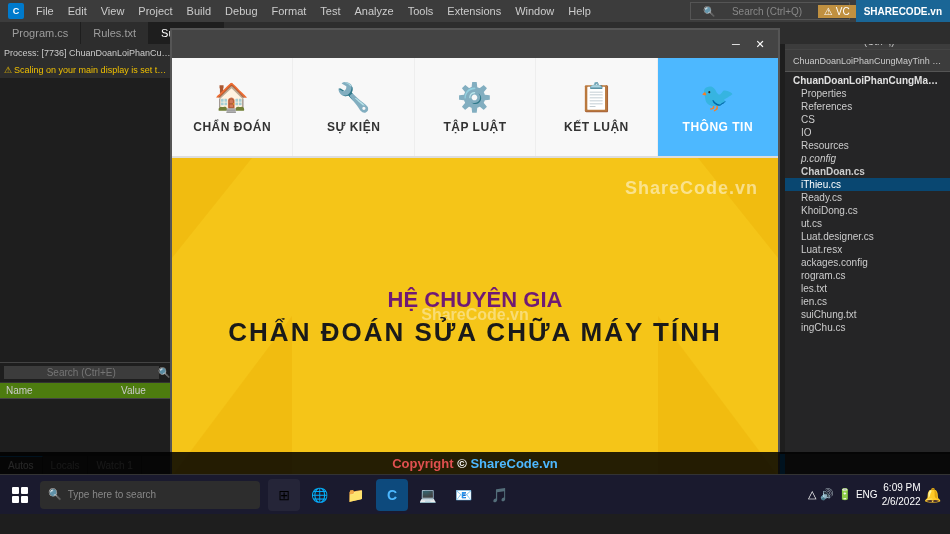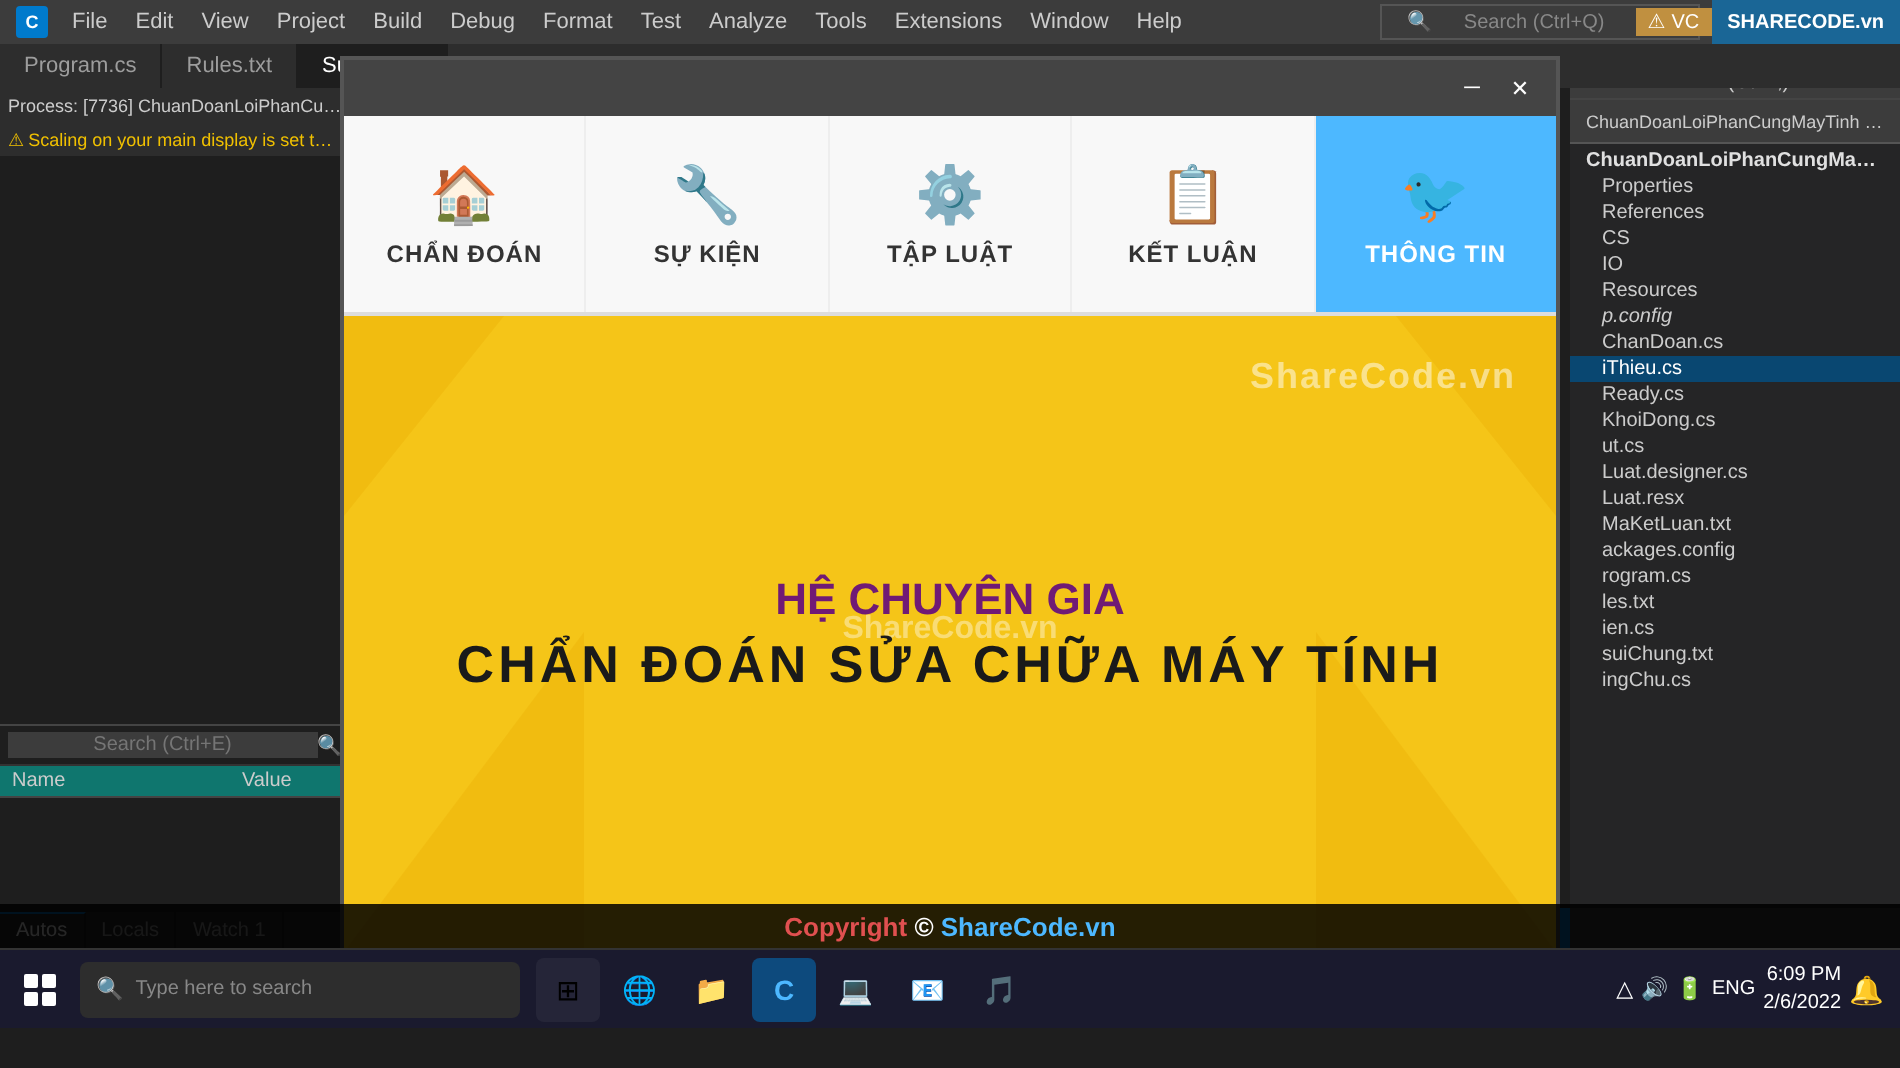--- a/index.html
+++ b/index.html
@@ -212,21 +212,21 @@
       color: #ccc;
       font-size: 10px;
       width: 100%;
       padding: 1px 4px;
       outline: none;
       text-align: center;
     }
     .autos-cols {
       display: flex;
       height: 16px;
-      background: #0f766e;
+      background: #4d7c0f;
       border-bottom: 1px solid #444;
     }
     .autos-col {
       font-size: 10px;
       color: #ccc;
       padding: 0 6px;
       display: flex;
       align-items: center;
     }
     .autos-col:first-child { flex: 1; }
@@ -613,28 +613,27 @@
     <span style="font-size:9px; overflow:hidden; text-overflow:ellipsis; white-space:nowrap;">ChuanDoanLoiPhanCungMayTinh (1 of 1 project)</span>
   </div>
   <div class="file-tree">
     <div class="file-item folder">ChuanDoanLoiPhanCungMayTinh</div>
     <div class="file-item" style="padding-left:16px;">Properties</div>
     <div class="file-item" style="padding-left:16px;">References</div>
     <div class="file-item" style="padding-left:16px;">CS</div>
     <div class="file-item" style="padding-left:16px;">IO</div>
     <div class="file-item" style="padding-left:16px;">Resources</div>
     <div class="file-item" style="padding-left:16px;font-style:italic;">p.config</div>
-    <div class="file-item" style="padding-left:16px;">ChanDoan.cs</div>
+    <div class="file-item" style="padding-left:16px;font-weight:bold;">ChanDoan.cs</div>
     <div class="file-item active" style="padding-left:16px;">iThieu.cs</div>
     <div class="file-item" style="padding-left:16px;">Ready.cs</div>
     <div class="file-item" style="padding-left:16px;">KhoiDong.cs</div>
     <div class="file-item" style="padding-left:16px;">ut.cs</div>
     <div class="file-item" style="padding-left:16px;">Luat.designer.cs</div>
     <div class="file-item" style="padding-left:16px;">Luat.resx</div>
-    <div class="file-item" style="padding-left:16px;">MaKetLuan.txt</div>
     <div class="file-item" style="padding-left:16px;">ackages.config</div>
     <div class="file-item" style="padding-left:16px;">rogram.cs</div>
     <div class="file-item" style="padding-left:16px;">les.txt</div>
     <div class="file-item" style="padding-left:16px;">ien.cs</div>
     <div class="file-item" style="padding-left:16px;">suiChung.txt</div>
     <div class="file-item" style="padding-left:16px;">ingChu.cs</div>
   </div>
 </div>
 
 <div class="app-window">

